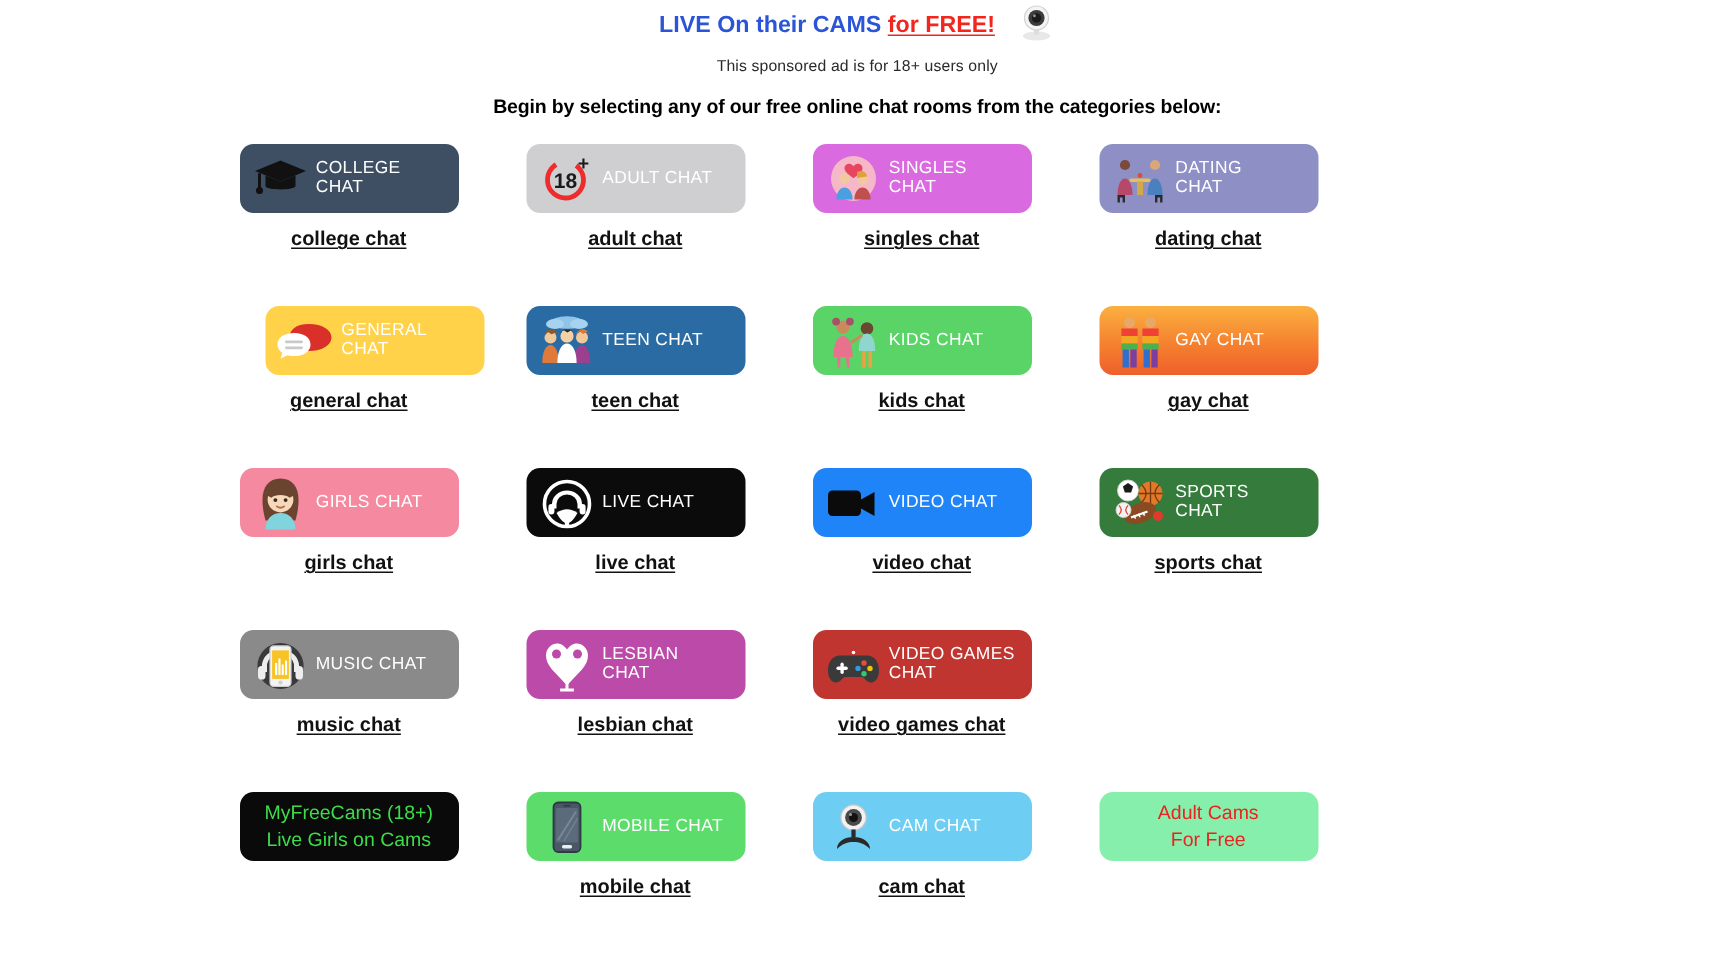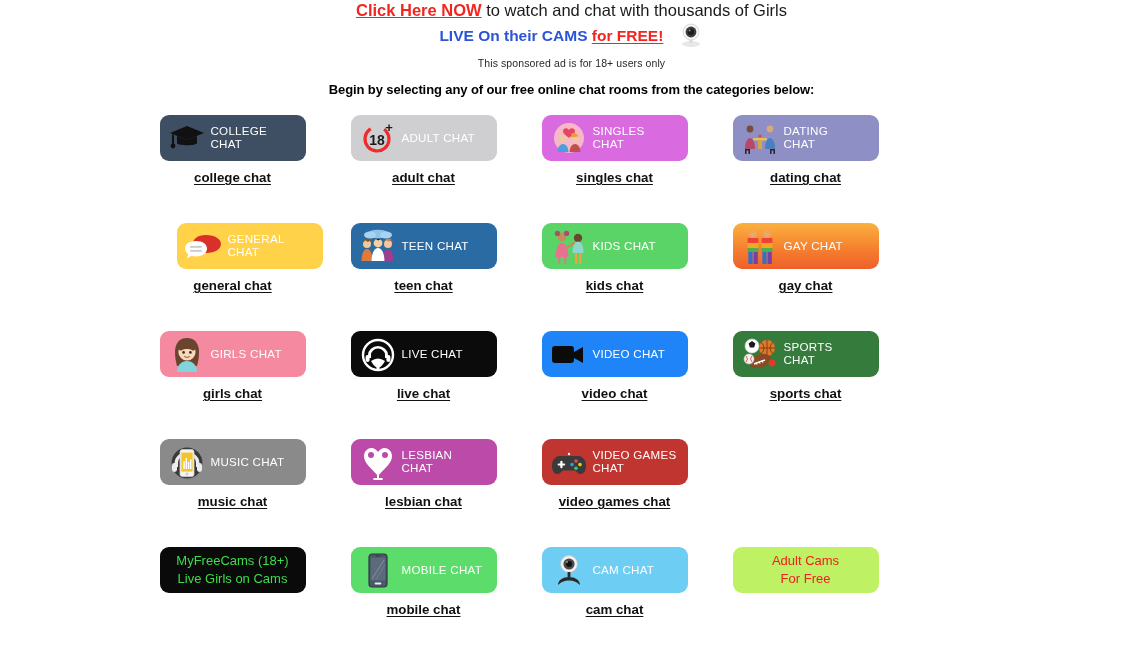--- a/index.html
+++ b/index.html
@@ -139,23 +139,20 @@
     text-underline-offset: 2px;
     cursor: pointer;
   }
   .tile-caption.empty { visibility: hidden; }
 </style>
 </head>
 <body>
 
 <div id="ad-banner">
 
-  <div id="ad-line1">
-    <span class="hot">Click Here NOW</span><span> to watch and chat with thousands of Girls</span>
-  </div>
 
   <div id="ad-line2">
     <span class="blue">LIVE On their CAMS</span>
     <span class="red">for FREE!</span>
     <span class="webcam-icon">
       <svg width="26" height="26" viewBox="0 0 26 26">
         <ellipse cx="13" cy="22" rx="9" ry="3" fill="#e8e8e8"></ellipse>
         <rect x="11.4" y="14" width="3.2" height="7" fill="#dcdcdc"></rect>
         <circle cx="13" cy="10" r="8" fill="#f4f4f4" stroke="#d2d2d2" stroke-width="0.8"></circle>
         <circle cx="13" cy="10" r="5.4" fill="#3b3b3b"></circle>
@@ -482,20 +479,20 @@
               <circle cx="18" cy="11" r="1" fill="#9a9a9a"></circle>
               <rect x="18.6" y="21" width="2.8" height="5" fill="#2a2a2a"></rect>
               <path d="M9 34 c0-5 5-8 11-8 s11 3 11 8 c-4-3.6-7-4.6-11-4.6 s-7 1-11 4.6Z" fill="#2a2a2a"></path>
             </svg>
           </div>
           <div class="tile-label" style="color: rgb(255, 255, 255);">CAM CHAT</div>
         </div>
         <div class="tile-caption">cam chat</div>
       </div>
       <div class="tile-cell">
-        <div class="tile textonly" style="background-color: #bef264;">
+        <div class="tile textonly" style="background-color: #86efac;">
           <div class="tile-text-only" style="color: rgb(238, 32, 32);">Adult Cams
 For Free</div>
         </div>
         <div class="tile-caption empty">&nbsp;</div>
       </div>
     </div>
   </div>
 
 </body></html>

